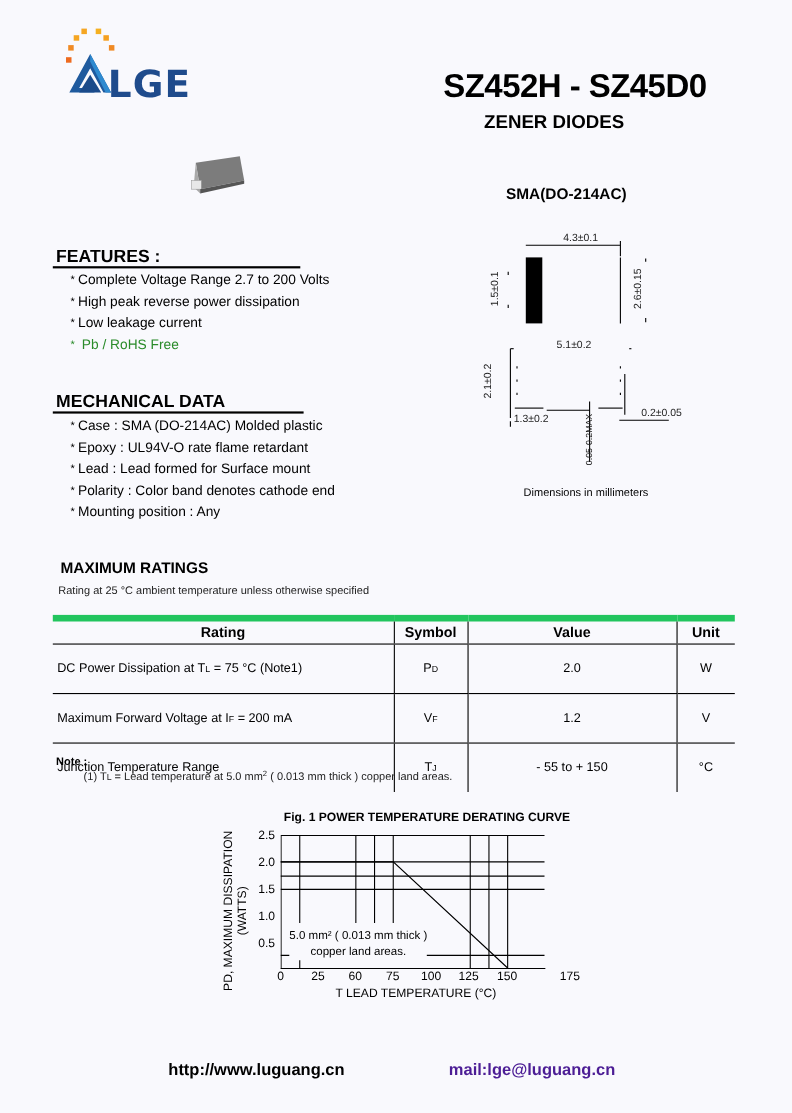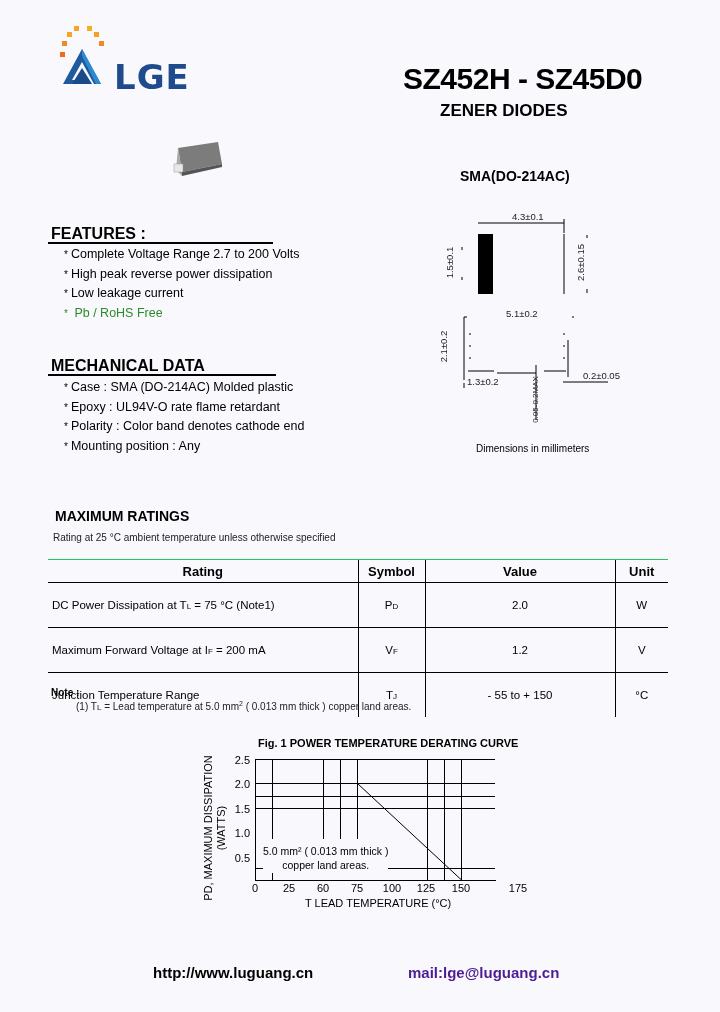--- a/index.html
+++ b/index.html
@@ -1,34 +1,34 @@
 <!DOCTYPE html>
 <html><head>
 <meta charset="utf-8">
 <style>
   * { box-sizing: border-box; margin: 0; padding: 0; }
   html, body { width: 720px; height: 1012px; background: #f9f9fd; overflow: hidden; }
   body { position: relative; font-family: "Liberation Sans", sans-serif; color: #000; }
   .abs { position: absolute; }
 
-  .logo-text { left: 98px; top: 57px; font-size: 34px; font-weight: bold; color: #1f4b8c; letter-spacing: 1px; font-family: "DejaVu Sans", sans-serif; margin-left: 16px; }
+  .logo-text { left: 98px; top: 57px; font-size: 34px; font-weight: bold; color: #1f4b8c; letter-spacing: 1px; font-family: "DejaVu Sans", sans-serif; }
   .title { left: 403px; top: 62px; font-size: 30px; font-weight: bold; letter-spacing: -0.5px; }
   .subtitle { left: 440px; top: 101px; font-size: 17px; font-weight: bold; }
   .pkg-title { left: 460px; top: 168px; font-size: 14px; font-weight: bold; }
 
   .section-head { font-size: 16px; font-weight: bold; }
   .section-rule { height: 2px; background: #000; }
   .feat { font-size: 12.5px; line-height: 19.6px; }
   .feat .star { font-size: 10px; vertical-align: top; margin-right: 3px; }
   .green { color: #2a8b2a; }
 
   .dim-label { font-size: 9.5px; color: #222; }
 
   table.ratings { position: absolute; left: 48px; top: 559px; width: 620px; border-collapse: collapse; font-size: 11.5px; }
-  table.ratings th { font-size: 13px; font-weight: bold; height: 23px; border-top: 1px solid #22c55e; border-bottom: 1px solid #000; }
+  table.ratings th { font-size: 13px; font-weight: bold; height: 23px; border-top: 6px solid #22c55e; border-bottom: 1px solid #000; }
   table.ratings td { height: 22px; border-bottom: 1px solid #000; padding: 16px 4px; }
   table.ratings tr.nob td { border-bottom: none; }
   table.ratings td.c, table.ratings th.c { text-align: center; }
   table.ratings .vl { border-left: 1px solid #000; }
   .sub { font-size: 8px; }
 
   .note-h { left: 51px; top: 687px; font-size: 10px; font-weight: bold; }
   .note-t { left: 76px; top: 700px; font-size: 10px; color: #222; }
 
   .chart-title { left: 258px; top: 737px; font-size: 11px; font-weight: bold; }
@@ -79,20 +79,21 @@
   <div class="feat"><span class="star">*</span><span>High peak reverse power dissipation</span></div>
   <div class="feat"><span class="star">*</span><span>Low leakage current</span></div>
   <div class="feat green"><span class="star">*</span>&nbsp;<span>Pb / RoHS Free</span></div>
 </div>
 
 <div class="abs section-head" style="left:51px;top:357px;">MECHANICAL DATA</div>
 <div class="abs section-rule" style="left:48px;top:374px;width:228px;"></div>
 <div class="abs" style="left:64px;top:378px;">
   <div class="feat"><span class="star">*</span><span>Case : SMA (DO-214AC) Molded plastic</span></div>
   <div class="feat"><span class="star">*</span><span>Epoxy : UL94V-O rate flame retardant</span></div>
+  <div class="feat"><span class="star">*</span><span>Lead : Lead formed for Surface mount</span></div>
   <div class="feat"><span class="star">*</span><span>Polarity : Color band denotes cathode end</span></div>
   <div class="feat"><span class="star">*</span><span>Mounting position : Any</span></div>
 </div>
 
 <div class="abs" style="left:440px;top:205px;width:180px;height:215px;">
   <svg width="180" height="215" viewBox="0 0 180 215" style="position:absolute;left:0;top:0;">
 
     <line x1="38" y1="18" x2="124" y2="18" stroke="#000" stroke-width="1"></line>
     <line x1="124" y1="14" x2="124" y2="28" stroke="#000" stroke-width="1"></line>
     <rect x="38" y="29" width="15" height="60" fill="#000"></rect>

